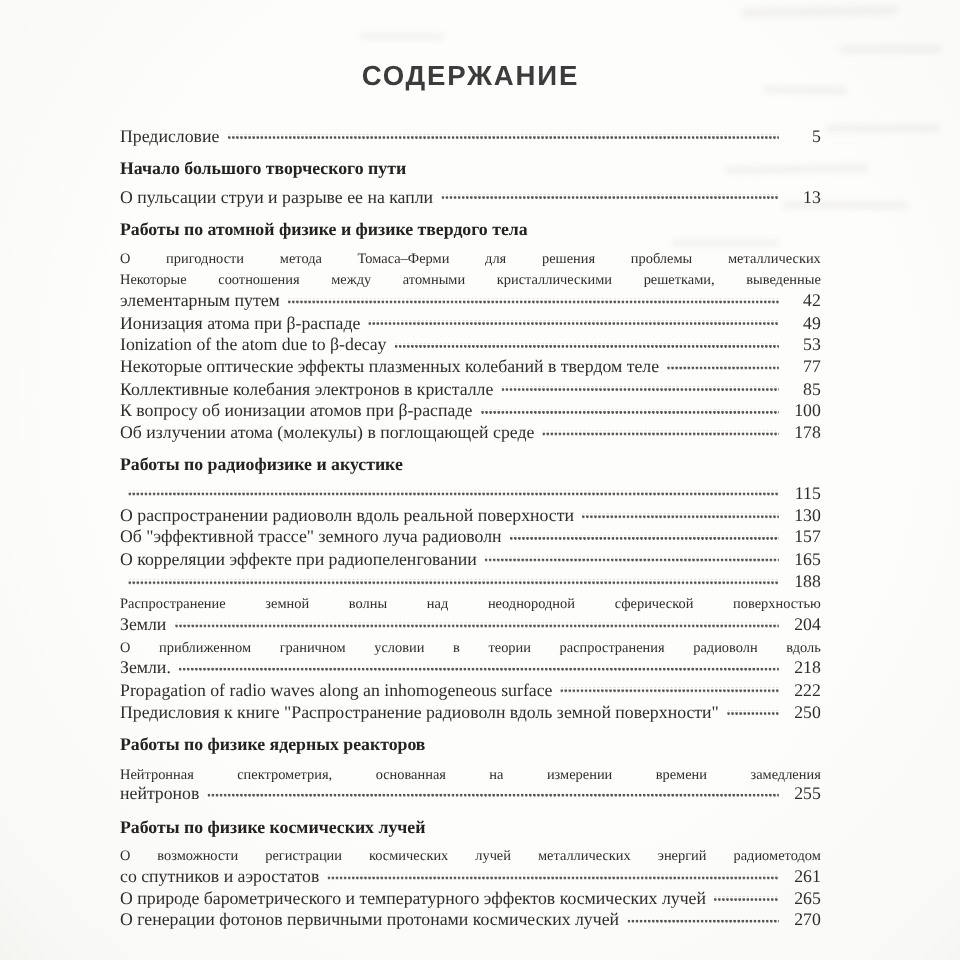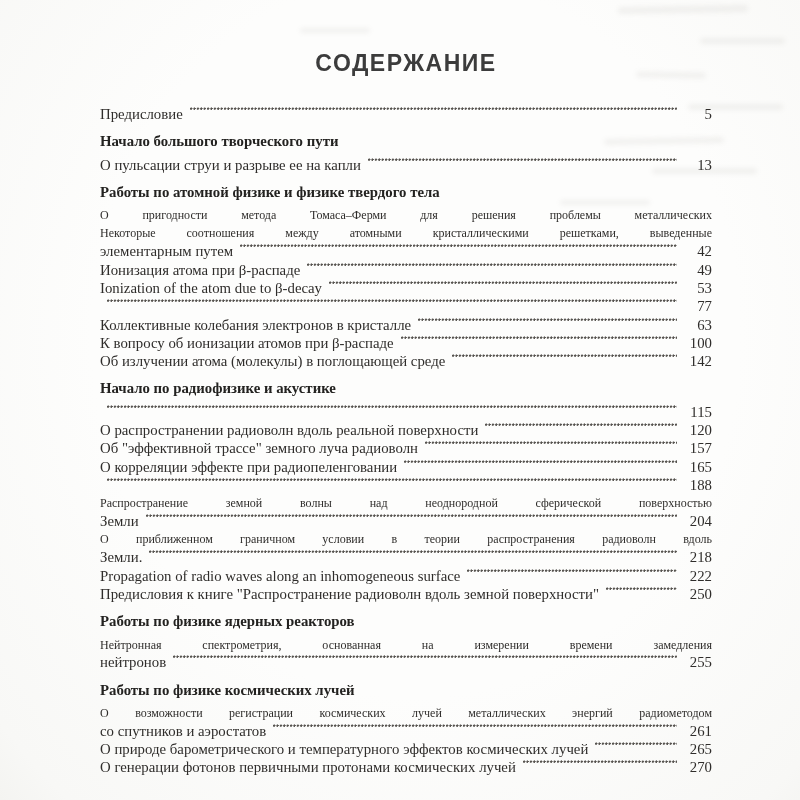--- a/index.html
+++ b/index.html
@@ -5,21 +5,21 @@
   html, body {
     margin: 0;
     padding: 0;
     background: #ffffff;
   }
   .page {
     position: relative;
     width: 800px;
     height: 800px;
     box-sizing: border-box;
-    padding: 50px 88px 0 100px;
+    padding: 50px 116px 0 100px;
     background:
       radial-gradient(ellipse at 52% 42%, #fdfdfc 55%, #f8f8f6 92%, #f4f4f1 100%);
     font-family: "Liberation Serif", serif;
     color: #2f2d2b;
     overflow: hidden;
   }
   
   .bleed-layer { position: absolute; inset: 0; pointer-events: none; }
   .bleed-layer i {
     position: absolute;
@@ -60,21 +60,21 @@
   .entry-wrap-line {
     font-size: 12px;
     line-height: 17.3px;
     text-align: justify;
     text-align-last: justify;
     margin-bottom: 0.6px;
     color: #2f2d2b;
   }
   .entry-row {
     display: flex;
-    align-items: flex-start;
+    align-items: center;
     font-size: 14.8px;
     line-height: 17.3px;
   }
   .entry-text { white-space: nowrap; }
   .leader {
     flex: 1;
     height: 4px;
     margin: 0 5px 2px 7px;
     background-image: radial-gradient(circle at 1.1px 2.6px, #55524e 1.0px, rgba(0,0,0,0) 1.35px);
     background-size: 3.4px 4px;
@@ -141,57 +141,58 @@
       </div>
       <div class="entry">
         <div class="entry-row">
           <span class="entry-text">Ionization of the atom due to β-decay</span>
           <span class="leader"></span>
           <span class="pagenum">53</span>
         </div>
       </div>
       <div class="entry">
         <div class="entry-row">
+          <span class="entry-text">Некоторые оптические эффекты плазменных колебаний в твердом теле</span>
           <span class="leader"></span>
           <span class="pagenum">77</span>
         </div>
       </div>
       <div class="entry">
         <div class="entry-row">
           <span class="entry-text">Коллективные колебания электронов в кристалле</span>
           <span class="leader"></span>
-          <span class="pagenum">63</span>
+          <span class="pagenum">85</span>
         </div>
       </div>
       <div class="entry">
         <div class="entry-row">
           <span class="entry-text">К вопросу об ионизации атомов при β-распаде</span>
           <span class="leader"></span>
           <span class="pagenum">100</span>
         </div>
       </div>
       <div class="entry">
         <div class="entry-row">
           <span class="entry-text">Об излучении атома (молекулы) в поглощающей среде</span>
           <span class="leader"></span>
-          <span class="pagenum">142</span>
-        </div>
-      </div>
-      <div class="section-heading">Начало по радиофизике и акустике</div>
+          <span class="pagenum">178</span>
+        </div>
+      </div>
+      <div class="section-heading">Работы по радиофизике и акустике</div>
       <div class="entry">
         <div class="entry-row">
           <span class="leader"></span>
           <span class="pagenum">115</span>
         </div>
       </div>
       <div class="entry">
         <div class="entry-row">
           <span class="entry-text">О распространении радиоволн вдоль реальной поверхности</span>
           <span class="leader"></span>
-          <span class="pagenum">120</span>
+          <span class="pagenum">130</span>
         </div>
       </div>
       <div class="entry">
         <div class="entry-row">
           <span class="entry-text">Об "эффективной трассе" земного луча радиоволн</span>
           <span class="leader"></span>
           <span class="pagenum">157</span>
         </div>
       </div>
       <div class="entry">

